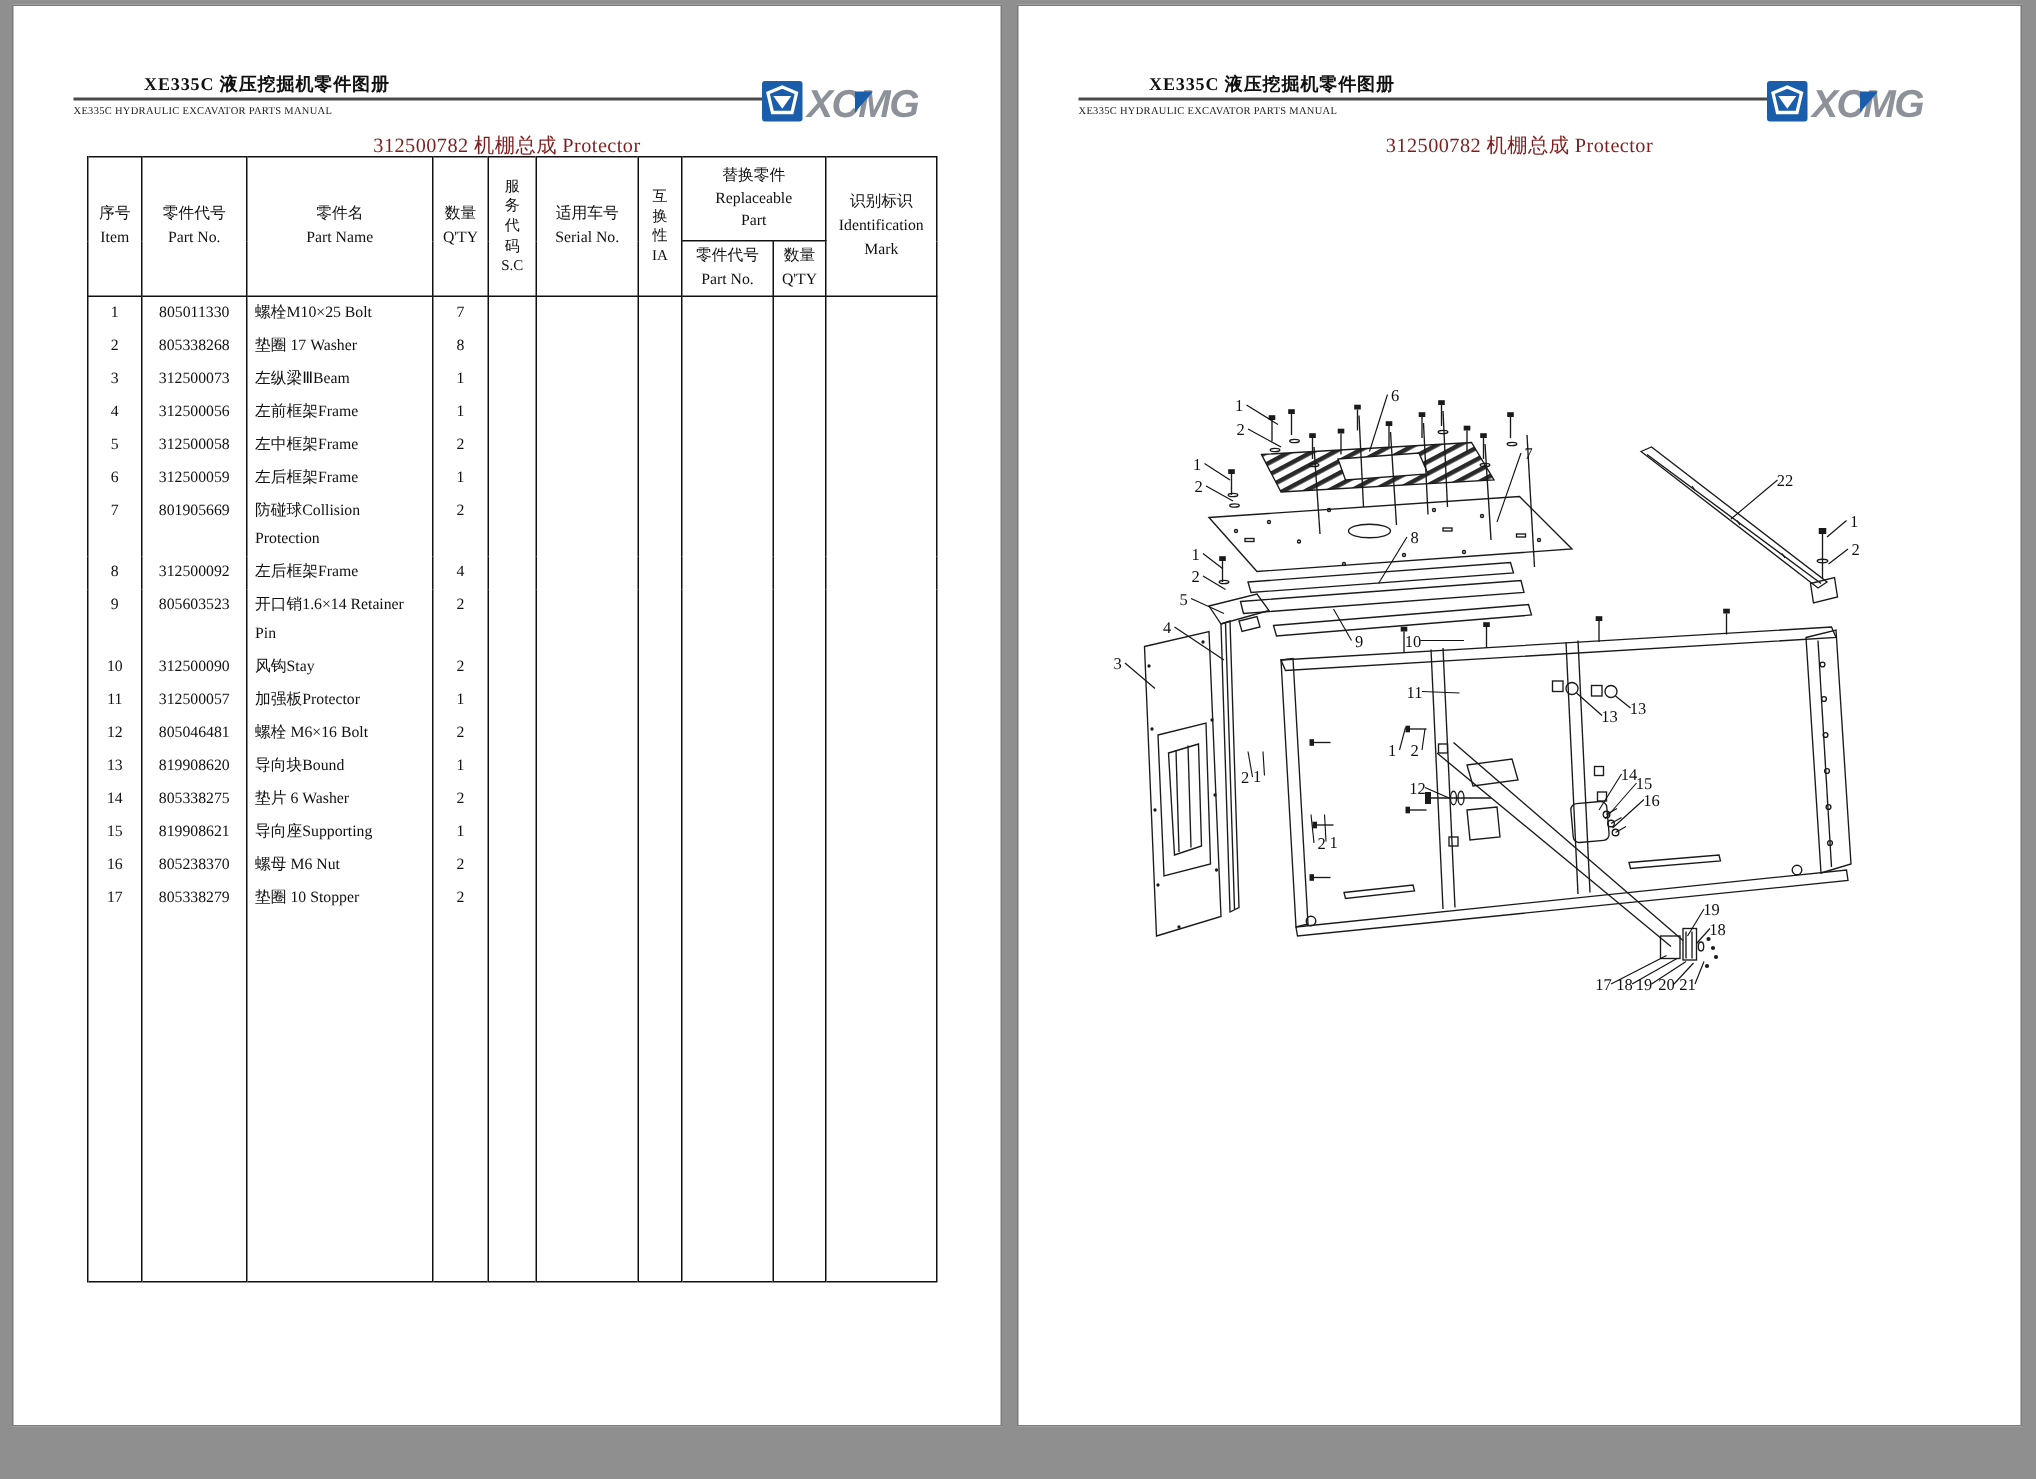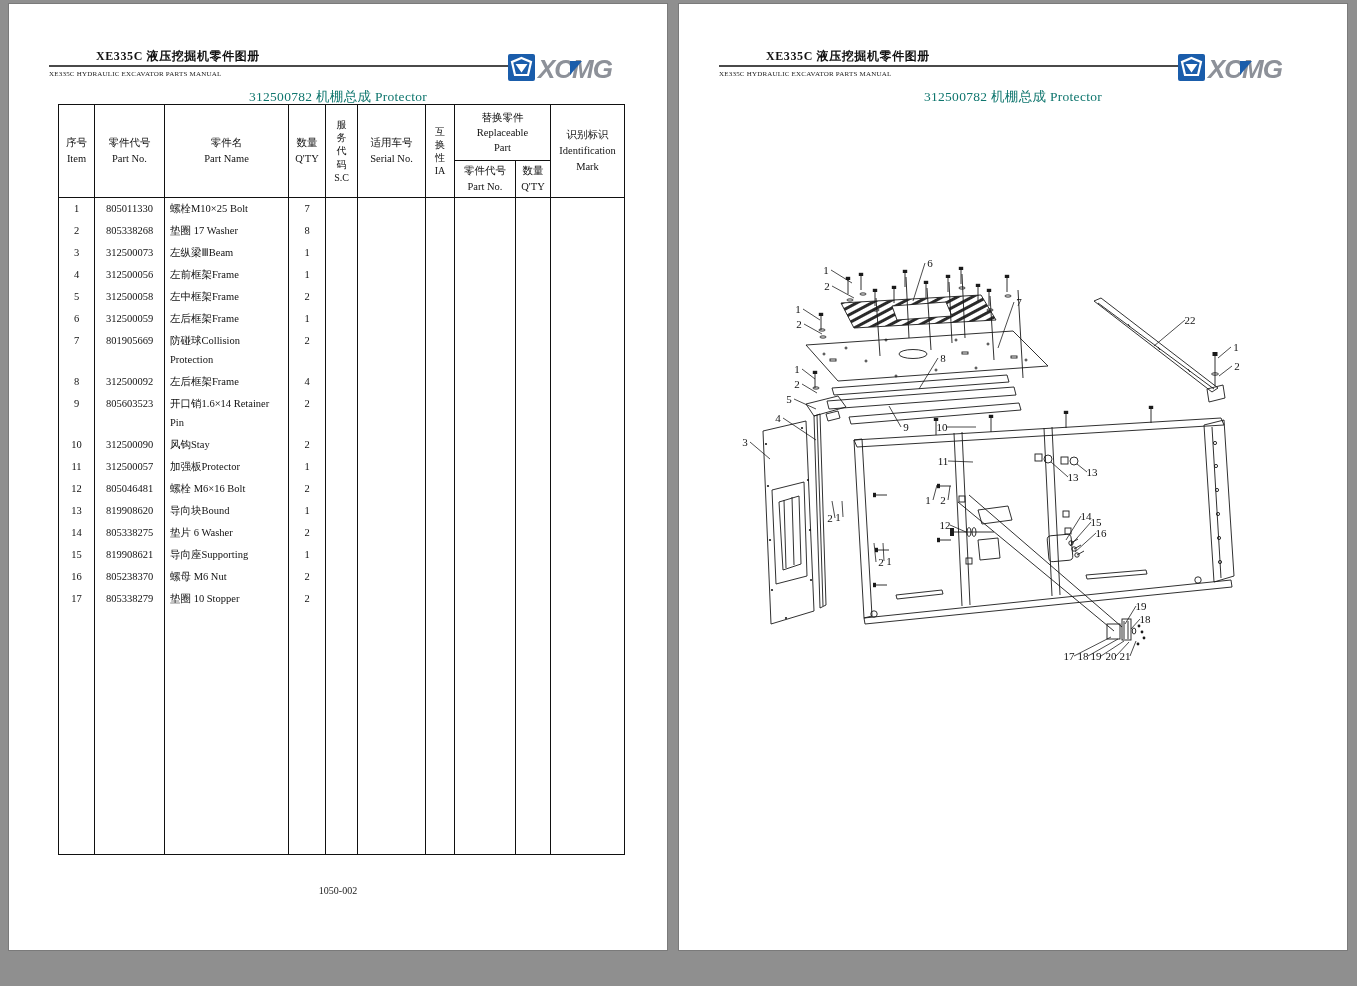--- a/index.html
+++ b/index.html
@@ -6,21 +6,21 @@
   body{background:#8f8f8f;font-family:"Liberation Serif",serif;}
   .stage{position:relative;width:1357px;height:986px;overflow:hidden;background:#8f8f8f;}
   .page{position:absolute;top:3px;height:948px;background:#fff;border:1px solid #7a7a7a;box-sizing:border-box;}
   .page-left{left:8px;width:660px;}
   .page-right{left:678px;width:670px;}
 
   .hdr-zh{position:absolute;left:40px;top:44px;font-size:12px;font-weight:bold;color:#111;letter-spacing:.6px;white-space:nowrap;margin-left:47px;}
   .hdr-rule{position:absolute;left:40px;top:61px;width:462px;height:2px;background:#4a4a4a;}
   .hdr-en{position:absolute;left:40px;top:66px;font-size:7px;font-weight:normal;color:#222;letter-spacing:.2px;white-space:nowrap;}
   .logo{position:absolute;left:499px;top:47px;width:120px;height:32px;}
-  .doc-title{position:absolute;left:0;top:84px;width:100%;text-align:center;font-size:13.5px;color:#0f766e;letter-spacing:.3px;}
+  .doc-title{position:absolute;left:0;top:84px;width:100%;text-align:center;font-size:13.5px;color:#7f1d1d;letter-spacing:.3px;}
   .footer-code{position:absolute;left:0;top:881px;width:100%;text-align:center;font-size:10px;color:#222;}
 
   
   .parts{position:absolute;left:49px;top:100px;width:566px;border-collapse:collapse;table-layout:fixed;font-size:10.5px;color:#111;border:1.5px solid #111;}
   .parts th,.parts td{border-left:1px solid #111;border-right:1px solid #111;padding:0 2px;font-weight:normal;overflow:hidden;}
   .parts thead th{border-bottom:1px solid #111;text-align:center;vertical-align:middle;line-height:1.5;font-size:10.5px;}
   .parts thead .vcell{font-size:10px;line-height:1.32;}
   .parts tbody td{vertical-align:middle;text-align:left;line-height:19px;}
   .parts tbody td.c{text-align:center;}
   .parts tbody td.nm{padding-left:5px;}
@@ -379,21 +379,20 @@
             <td></td>
             <td></td>
             <td></td>
             <td></td>
             <td></td>
             <td></td>
           </tr>
         </tbody>
     </table>
 
-    <div class="footer-code">1050-002</div>
   </div>
 
   <div class="page page-right">
     <div class="hdr-zh">XE335C 液压挖掘机零件图册</div>
     <div class="hdr-rule"></div>
     <div class="hdr-en">XE335C HYDRAULIC EXCAVATOR PARTS MANUAL</div>
     <svg class="logo" viewBox="0 0 120 32">
       <rect x="0" y="3" width="27" height="27" rx="2" fill="#1a5dab"></rect>
       <polygon points="13.5,7 23,11 20,24 7,24 4,11" fill="none" stroke="#fff" stroke-width="2.2"></polygon>
       <polygon points="7.5,13 19.5,13 13.5,21.5" fill="#fff"></polygon>

